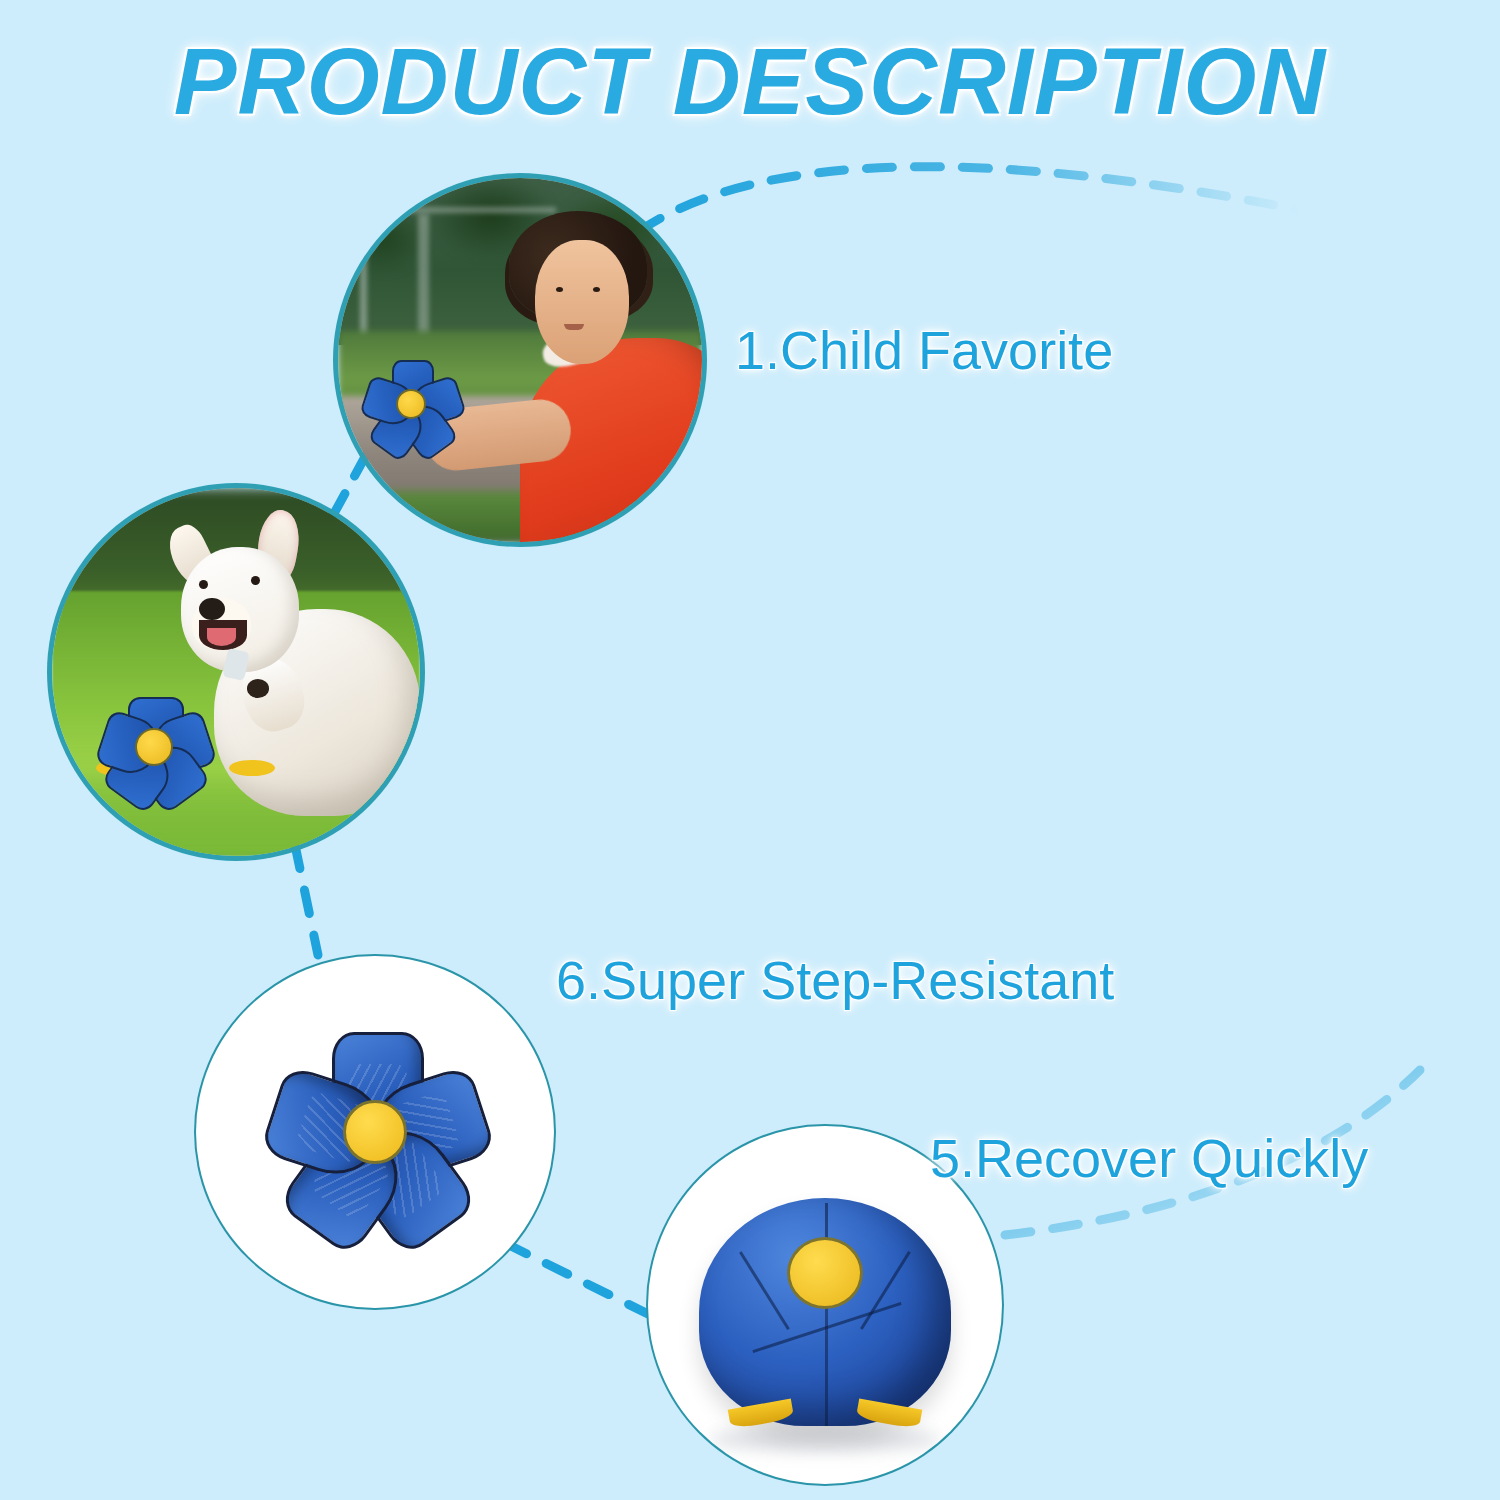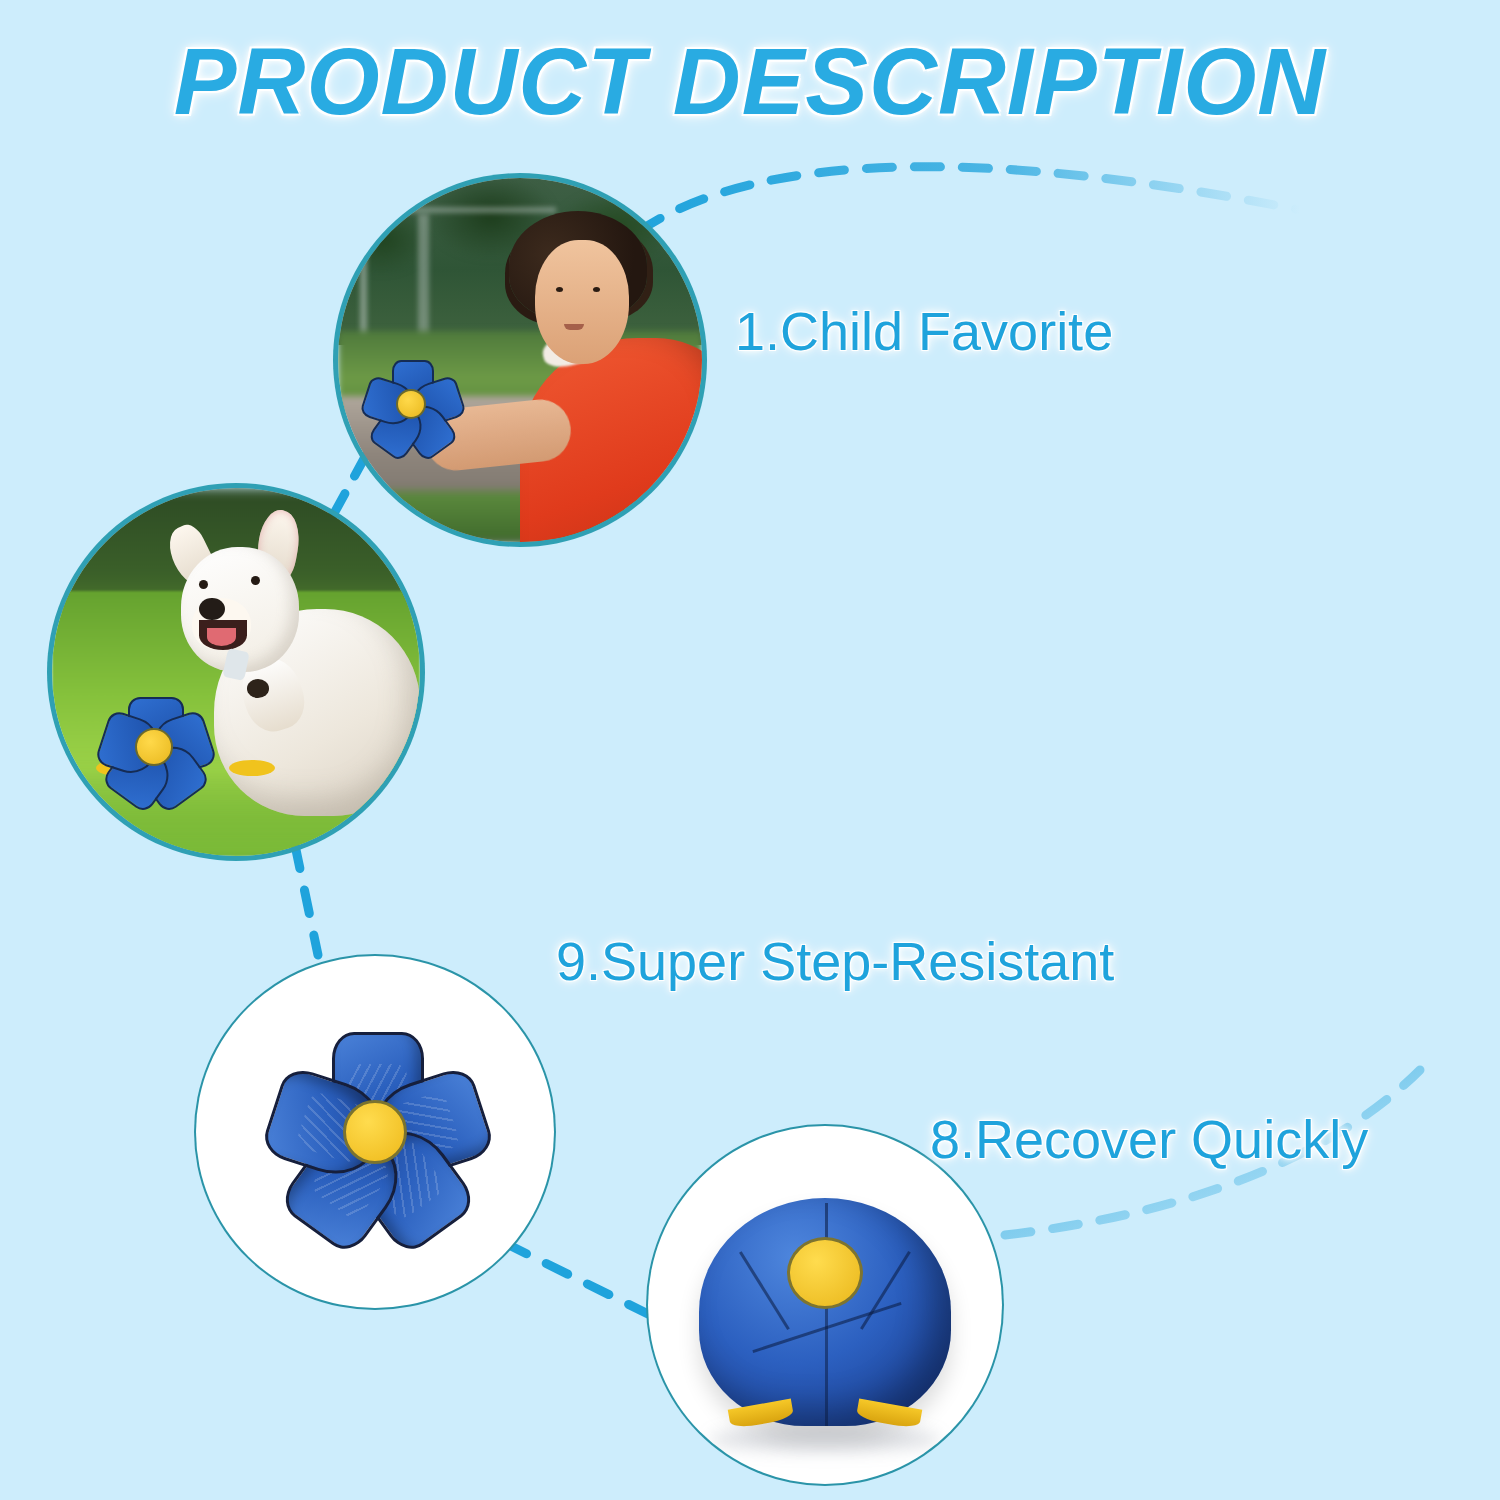--- a/index.html
+++ b/index.html
@@ -32,20 +32,21 @@
   
   .flabel{
     position:absolute;
     font-size:54px;
     color:#1fa3dc;
     white-space:nowrap;
     text-shadow:
       0 0 5px #ffffff, 0 0 9px #ffffff, 0 0 14px #ffffff,
       1px 1px 0 #ffffff, -1px -1px 0 #ffffff,
       1px -1px 0 #ffffff, -1px 1px 0 #ffffff;
+    margin-top: 19px;
   }
   #label-1{left:735px;top:300px;}
   #label-2{left:556px;top:655px;}
   #label-3{left:556px;top:930px;}
   #label-4{left:930px;top:1108px;}
 
   
   .circ{position:absolute;border-radius:50%;overflow:hidden;}
   .photo-circ{box-shadow:0 0 0 5px #2fa0b4;}
   .white-circ{background:#ffffff;box-shadow:0 0 0 2px #2a94a8;}
@@ -317,16 +318,16 @@
         <div class="dome-seam" style="left:56%;top:40%;width:36%;height:3px;transform:rotate(-58deg);"></div>
         <div class="dome-seam" style="left:50%;top:2%;width:3px;height:16%;"></div>
         <div class="dome-cap"></div>
         <div class="dome-rim l"></div>
         <div class="dome-rim r"></div>
       </div>
     </div>
   </div>
 
   <div class="flabel" id="label-1">1.Child Favorite</div>
-  <div class="flabel" id="label-3">9.Super Step-Resistant</div>
-  <div class="flabel" id="label-4">8.Recover Quickly</div>
+  <div class="flabel" id="label-3">6.Super Step-Resistant</div>
+  <div class="flabel" id="label-4">5.Recover Quickly</div>
 
 </div>
 
 </body></html>

